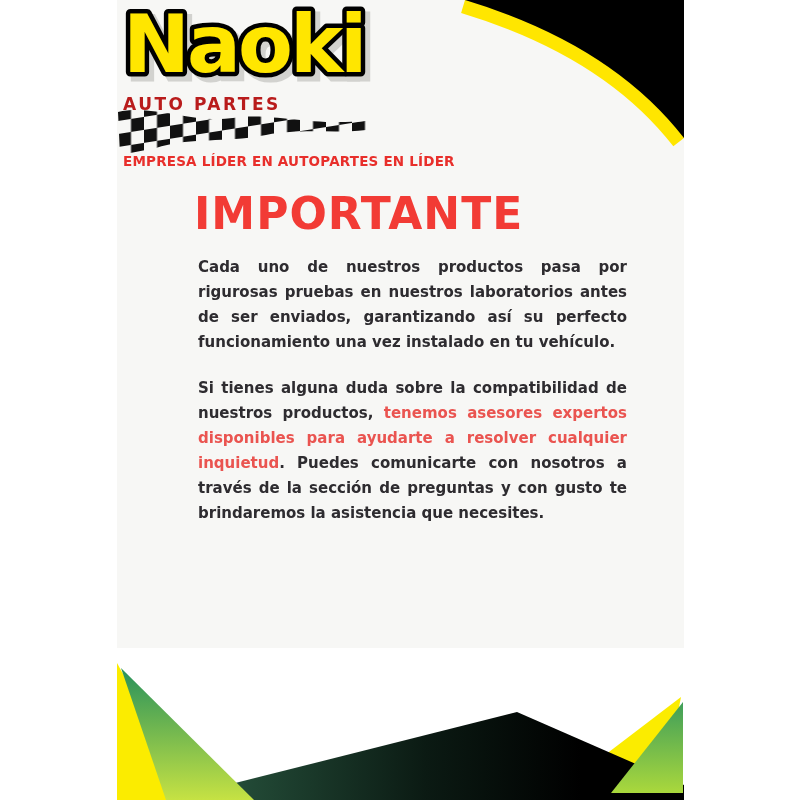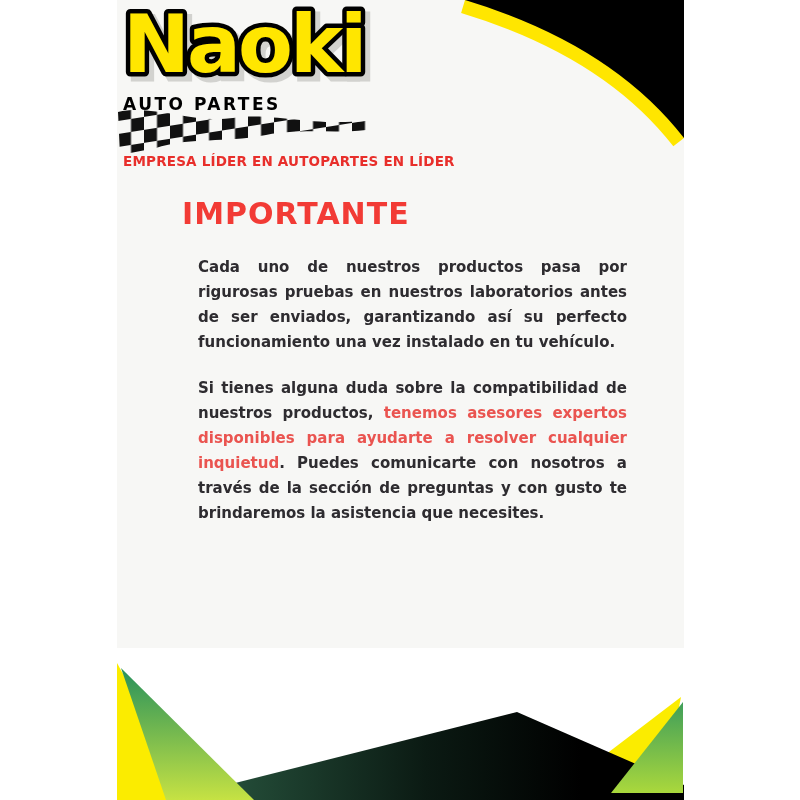--- a/index.html
+++ b/index.html
@@ -16,31 +16,31 @@
   .corner-yellow{fill:none;stroke:var(--brand-yellow,#ffe600);stroke-width:27;}
   .tri-yellow{fill:#fbec00;}
   
   svg.naoki{position:absolute;left:-2px;top:0;width:280px;height:102px;overflow:visible;}
   .logo-shadow{fill:#d2d2cf;stroke:#d2d2cf;stroke-width:9px;paint-order:stroke;
     font-weight:800;font-size:80px;letter-spacing:-3px;font-family:"DejaVu Sans",sans-serif;}
   .logo-main{fill:var(--brand-yellow,#ffe600);stroke:#000;stroke-width:9px;stroke-linejoin:round;
     paint-order:stroke;font-weight:800;font-size:80px;letter-spacing:-3px;font-family:"DejaVu Sans",sans-serif;}
   .autopartes{
     position:absolute;left:6px;top:94px;font-size:17px;font-weight:700;
-    letter-spacing:2.5px;color:#000000;white-space:nowrap;
+    letter-spacing:2.5px;color:#b91c1c;white-space:nowrap;
   }
   svg.flag{position:absolute;left:1px;top:108px;width:252px;height:48px;}
   .tagline{
     position:absolute;left:6px;top:153px;font-size:13.5px;font-weight:800;
     color:var(--red-tagline,#e82f2b);letter-spacing:.2px;white-space:nowrap;
   }
   
   .content{position:absolute;left:65px;top:196px;width:445px;}
   .content h1{
-    margin:0 0 23px 0;font-size:30px;line-height:36px;font-weight:800;
+    margin:0 0 23px 12px;font-size:44px;line-height:36px;font-weight:800;
     letter-spacing:1px;color:var(--red-accent,#f23b35);
   }
   .content p{
     margin:0 0 21px 16px;font-size:15px;line-height:25px;font-weight:700;
     color:var(--text-dark,#2e2c30);text-align:justify;
   }
   .content p span{font:inherit;}
   .hl{color:var(--red-highlight,#ea5450);}
 </style>
 </head>

